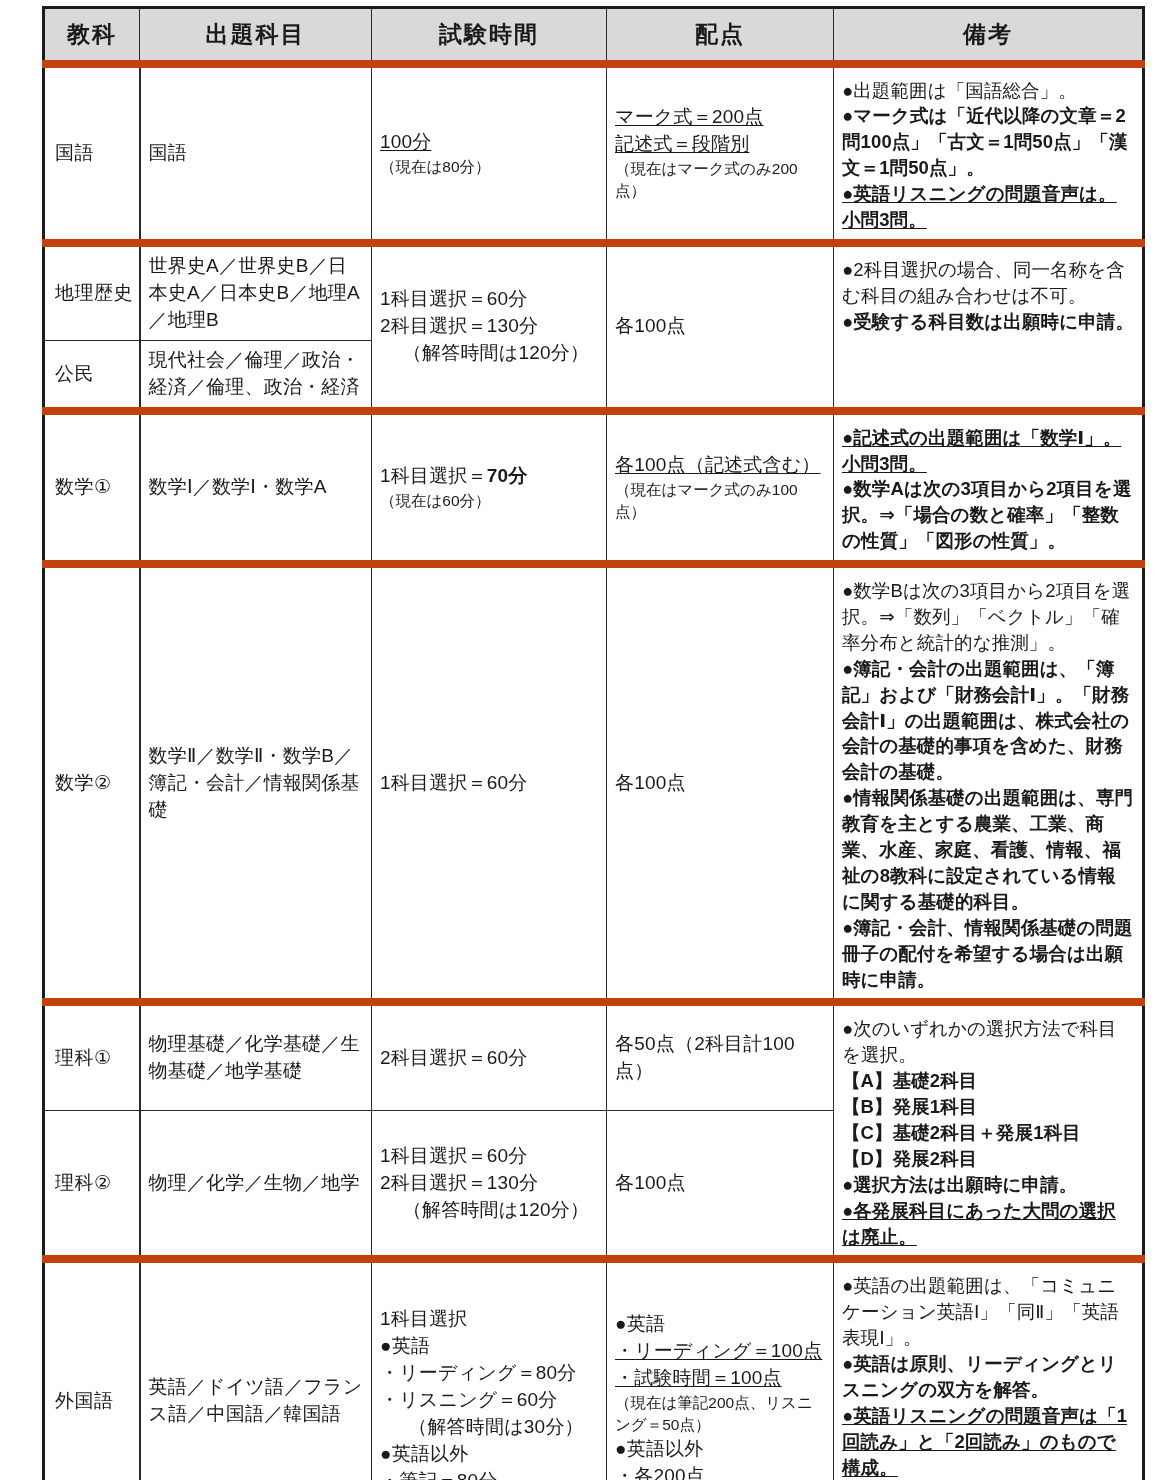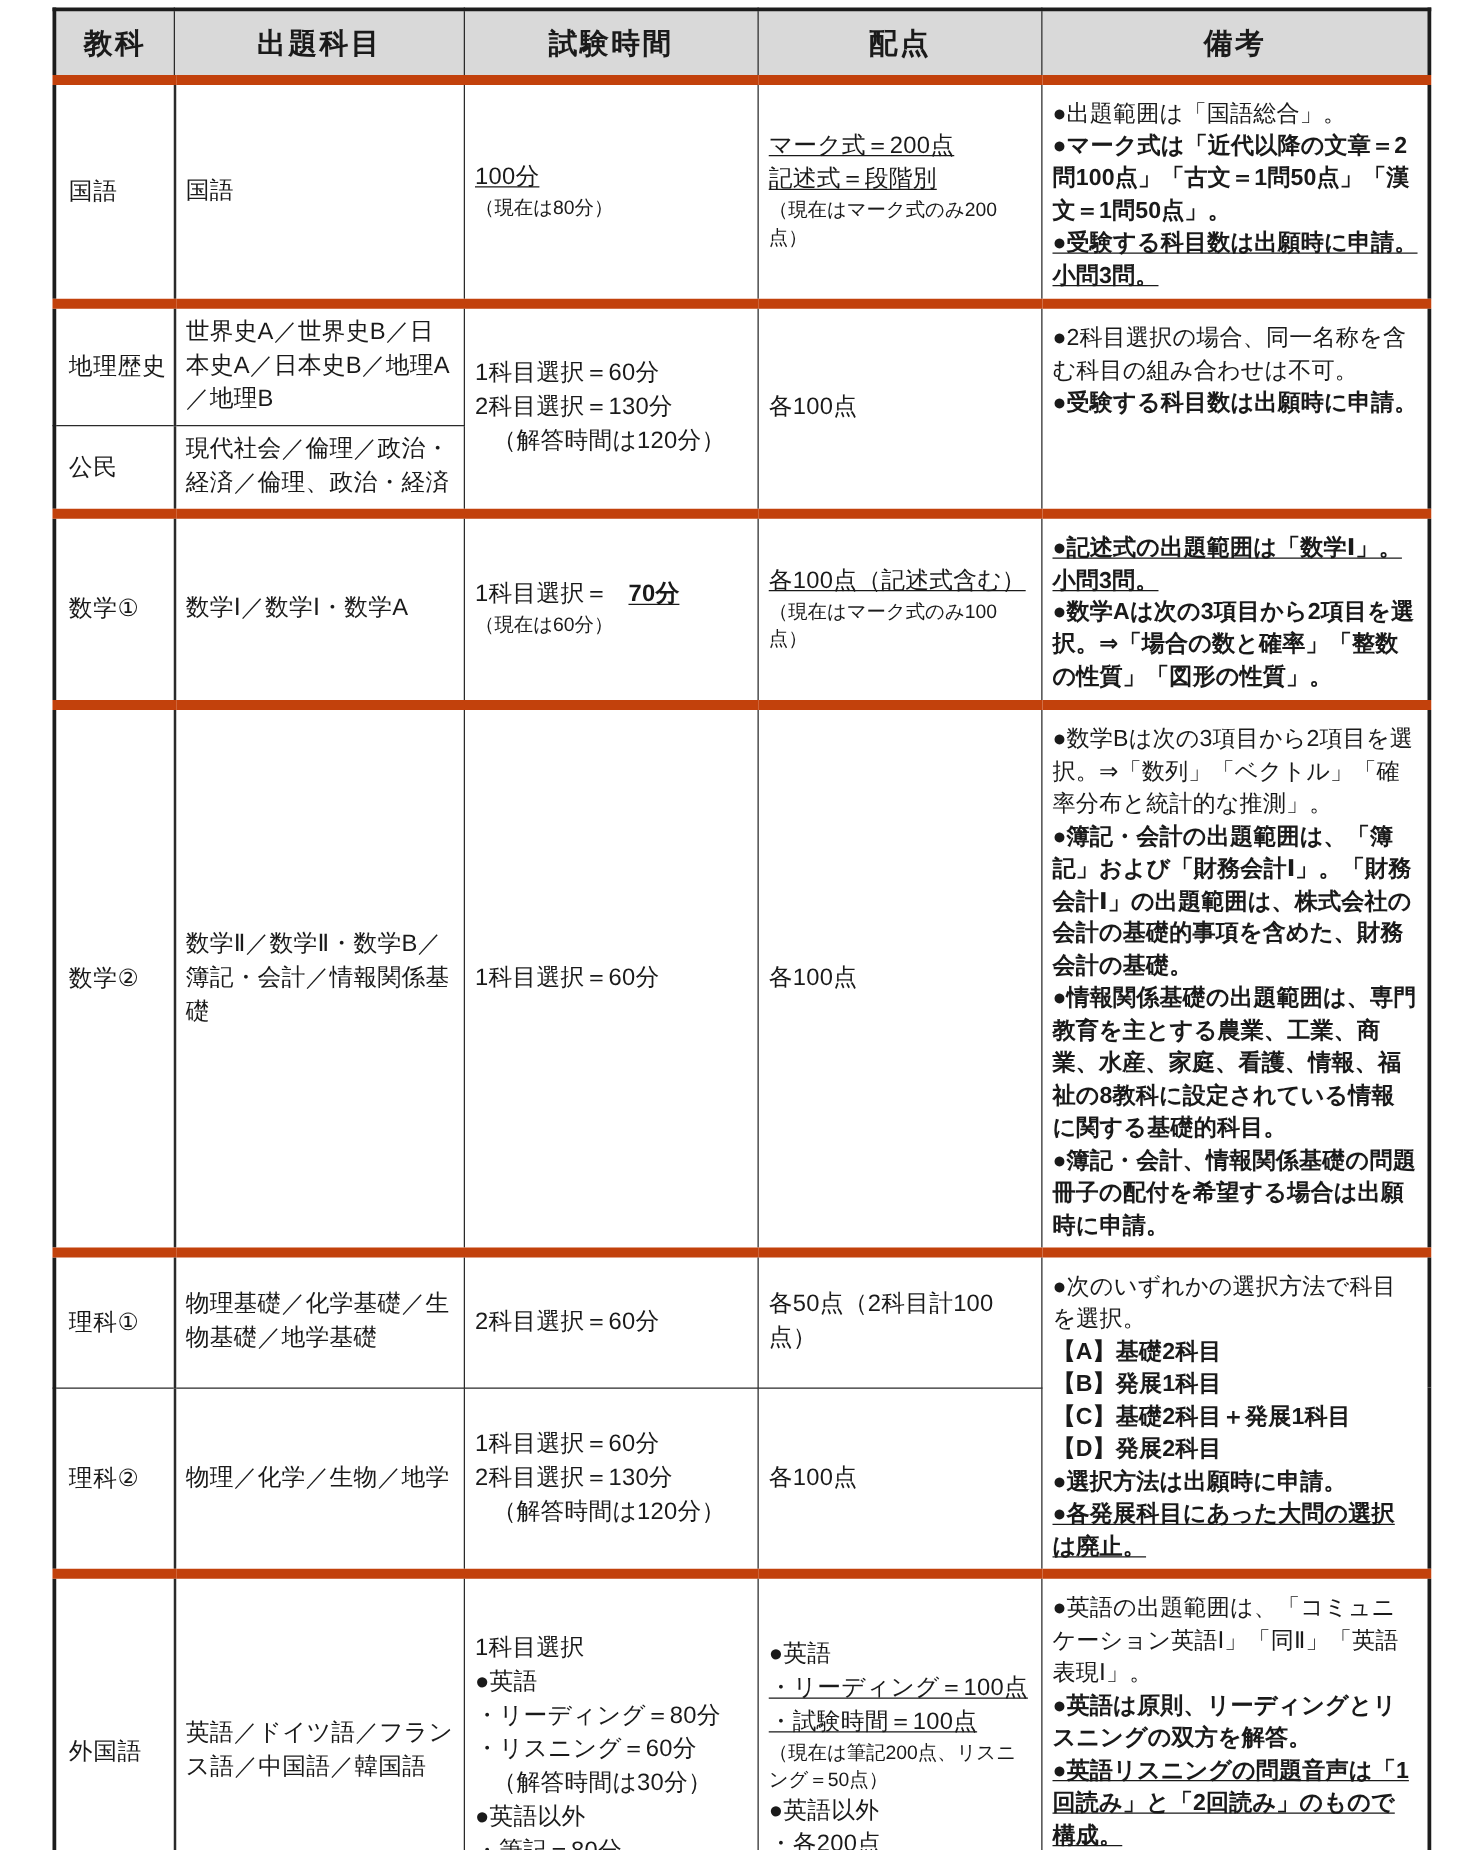--- a/index.html
+++ b/index.html
@@ -86,32 +86,30 @@
     font-size: 18.5px;
     line-height: 1.4;
     letter-spacing: 0.1px;
     vertical-align: top;
     padding-top: 10px;
     text-align: left;
   }
 
   .ln { display: block; }
   .ln.small { font-size: 15.5px; letter-spacing: 0; }
-  .ln.indent { padding-left: 14px; }
+  .ln.indent { padding-left: 14px; text-align: center; }
 
   .em {
     font-weight: 400;
     text-decoration: underline;
     text-underline-offset: 2px;
   }
   .em-inline {
     font-weight: 700;
-    text-decoration: underline;
     text-underline-offset: 2px;
-    margin-left: 16px;
   }
   .bullet-em {
     display: block;
     font-weight: 700;
     text-decoration: underline;
     text-underline-offset: 2px;
   }
 
   .notes-block p {
     margin: 0;
@@ -153,21 +151,21 @@
         </td>
         <td class="points">
           <span class="ln em">マーク式＝200点</span>
           <span class="ln em">記述式＝段階別</span>
           <span class="ln small">（現在はマーク式のみ200点）</span>
         </td>
         <td class="notes">
           <div class="notes-block">
             <p>●出題範囲は「国語総合」。</p>
             <p>●マーク式は「近代以降の文章＝2問100点」「古文＝1問50点」「漢文＝1問50点」。</p>
-            <p class="bullet-em">●受験する科目数は出願時に申請。小問3問。</p>
+            <p class="bullet-em">●英語リスニングの問題音声は。小問3問。</p>
           </div>
         </td>
       </tr>
 
       <tr class="group-start">
         <td class="subject">地理歴史</td>
         <td class="courses">世界史A／世界史B／日本史A／日本史B／地理A／地理B</td>
         <td class="time" rowspan="2">
           <span class="ln">1科目選択＝60分</span>
           <span class="ln">2科目選択＝130分</span>

